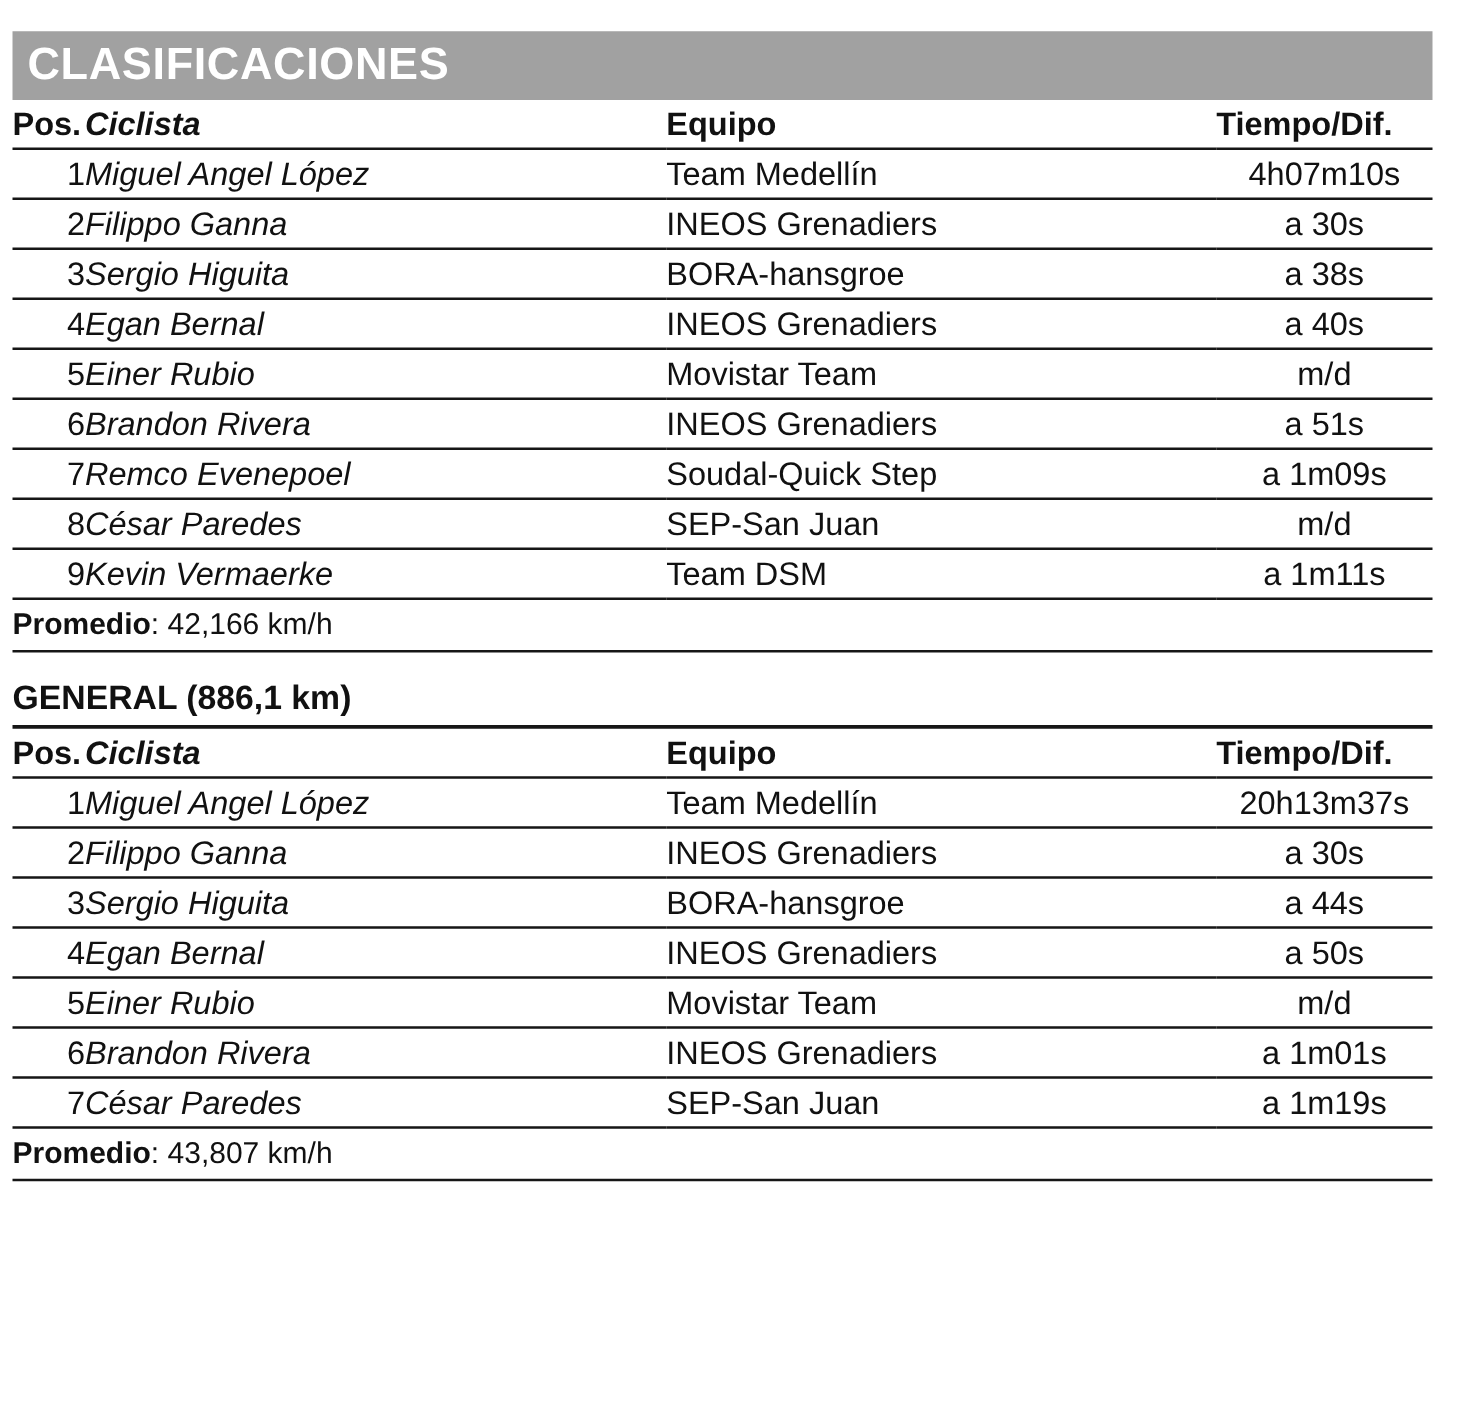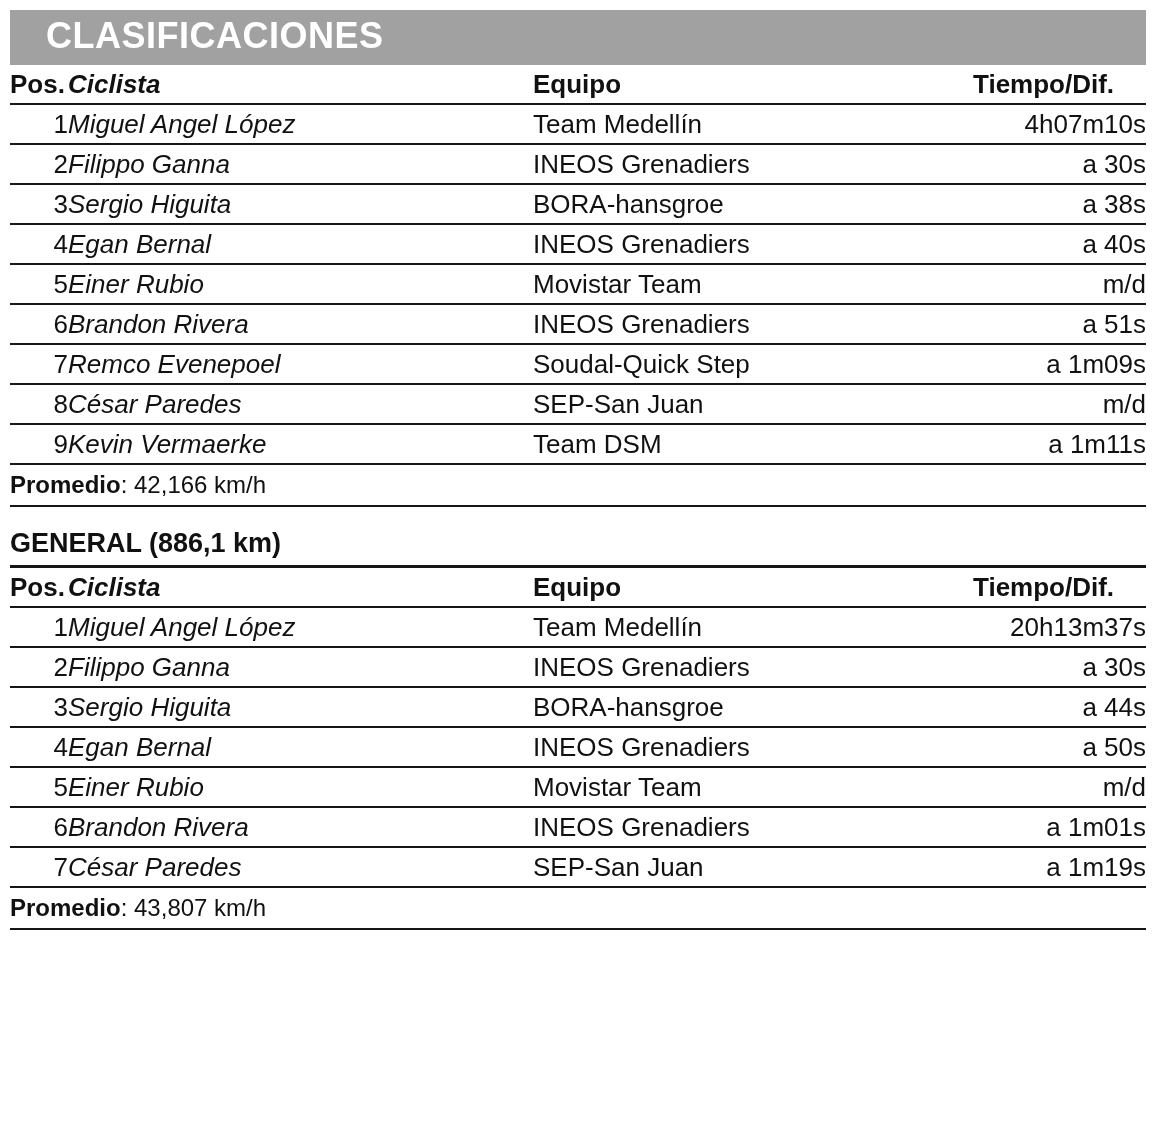--- a/index.html
+++ b/index.html
@@ -11,26 +11,26 @@
     width: 1166px;
     height: 1136px;
     font-family: "Liberation Sans", "DejaVu Sans", sans-serif;
     color: #111111;
     overflow: hidden;
   }
   .page {
     padding: 0 20px 0 10px; 
   }
   .title-bar {
-    margin-top: 10px;
+    margin-top: 25px;
     height: 55px;
     background: #a1a1a1;
     display: flex;
     align-items: center;
-    padding-left: 36px;
+    padding-left: 12px;
     box-sizing: border-box;
     text-align: center;
   }
   .title-bar .title-text {
     color: #ffffff;
     font-size: 36px;
     font-weight: 700;
     letter-spacing: 0.5px;
     line-height: 1;
     padding-bottom: 3px;
@@ -65,21 +65,21 @@
     font-weight: 700;
     text-align: left;
   }
   col.c-pos  { width: 58px; }
   col.c-cyc  { width: 465px; }
   col.c-team { width: 440px; }
   col.c-time { width: 173px; }
   th.h-pos   { text-align: left; }
   td.d-pos   { text-align: right; padding-right: 10px; box-sizing: border-box; }
   th.h-cyc, td.d-cyc { padding-left: 10px; box-sizing: border-box; font-style: italic; }
-  th.h-time, td.d-time { text-align: right; padding-right: 24px; box-sizing: border-box; }
+  th.h-time, td.d-time { text-align: center; padding-right: 24px; box-sizing: border-box; }
   .average-row {
     height: 40px;
     line-height: 40px;
     font-size: 24px;
     border-bottom: 2px solid #161616;
     white-space: nowrap;
   }
   .average-row .avg-label { font-weight: 700; }
 </style>
 </head>

